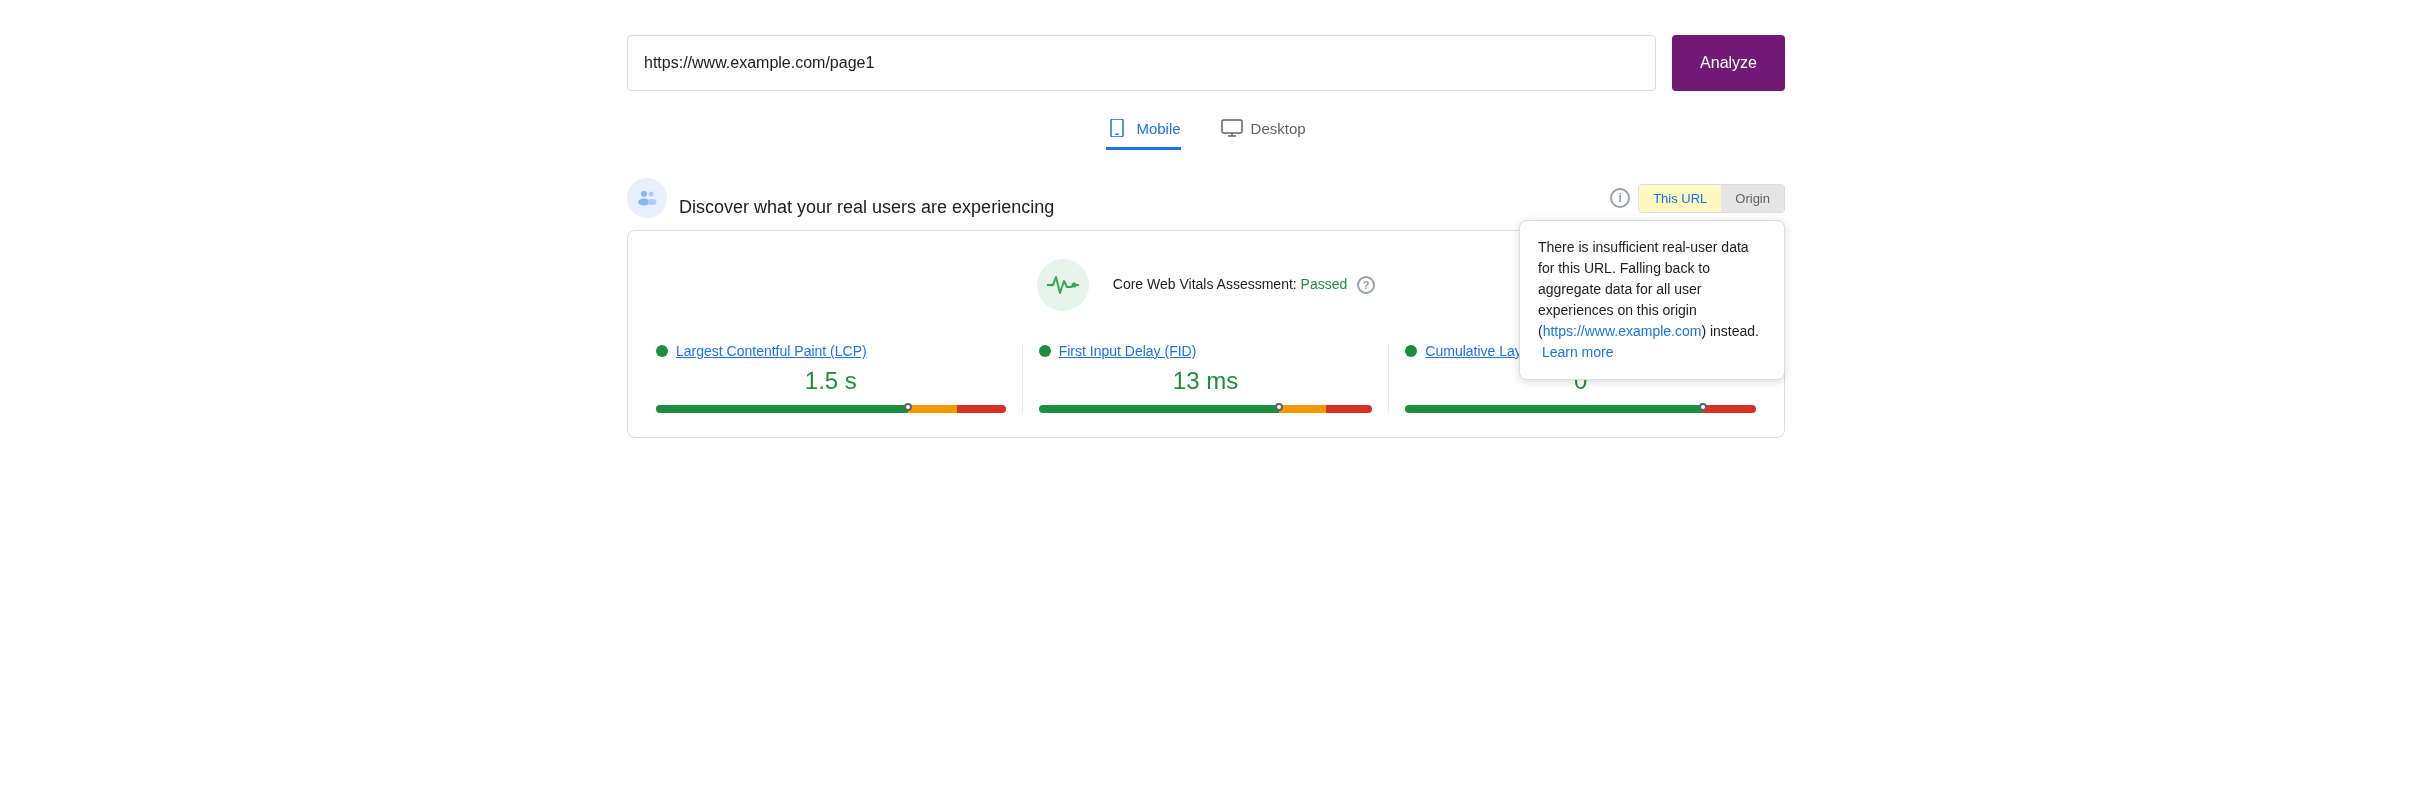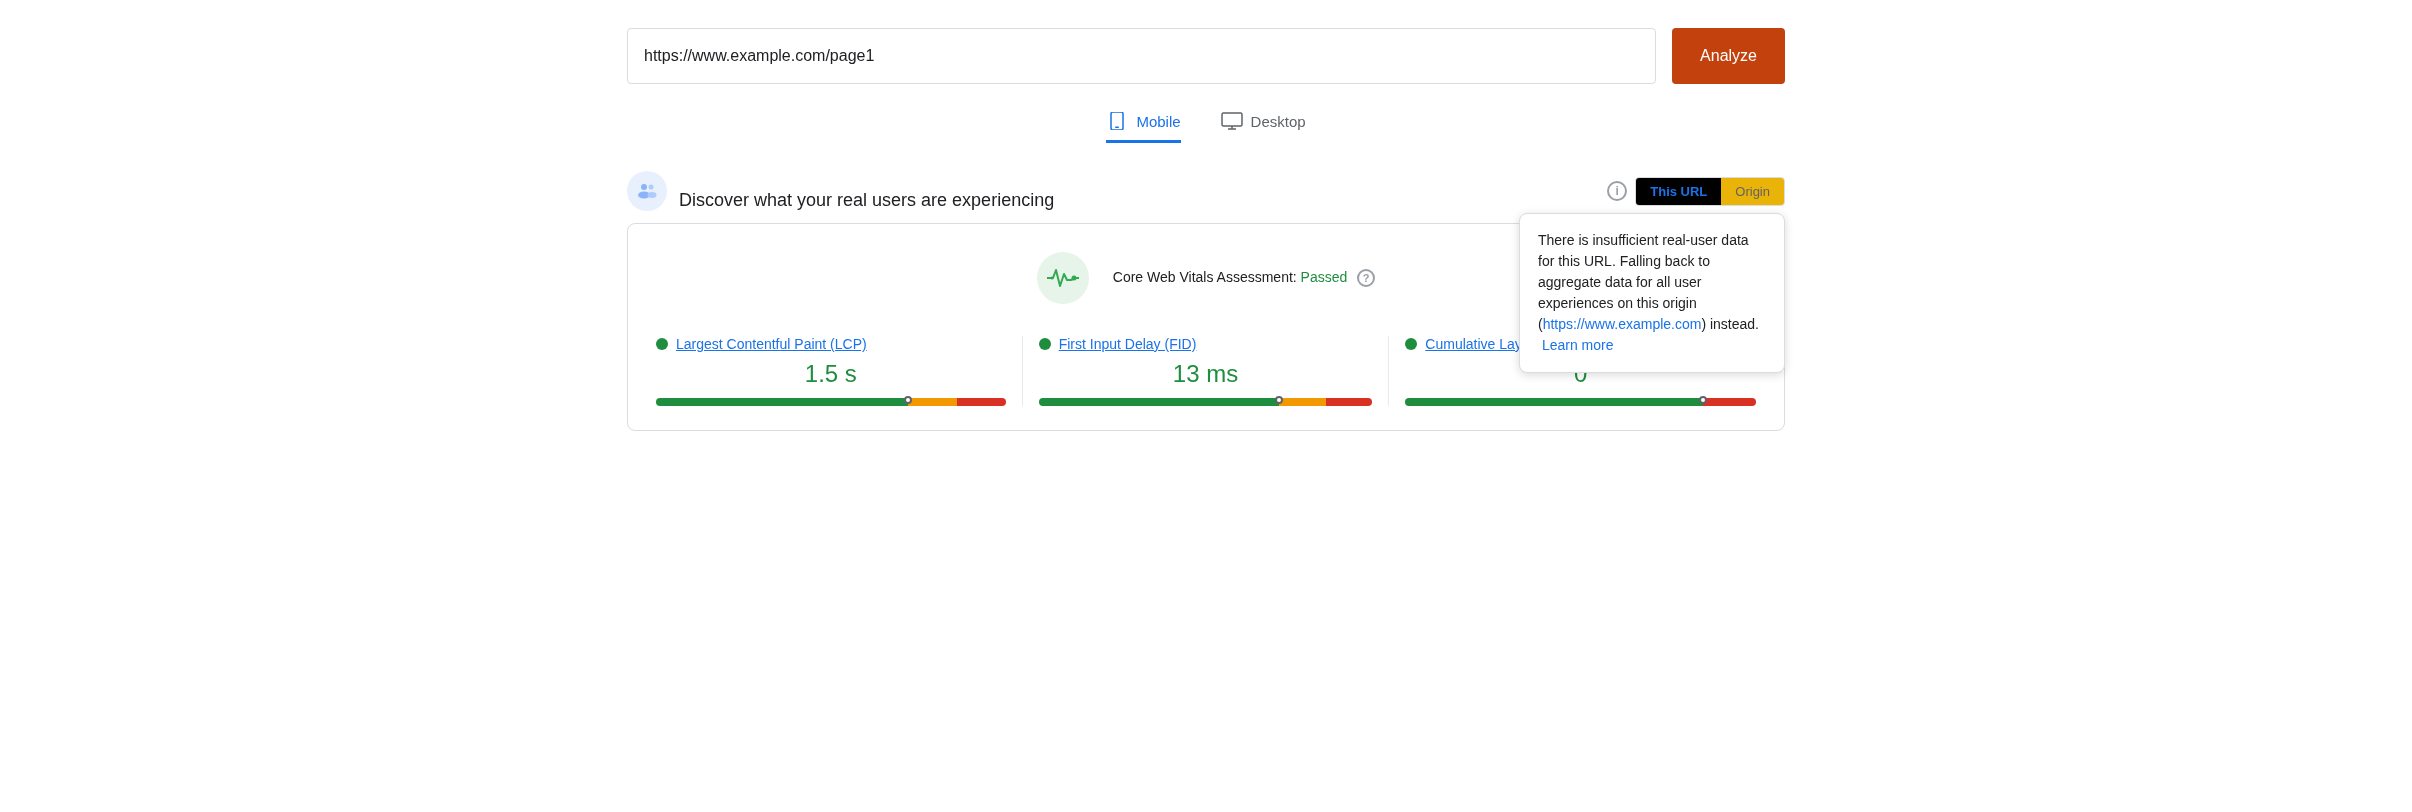--- a/index.html
+++ b/index.html
@@ -5,21 +5,21 @@
     * { box-sizing: border-box; margin: 0; padding: 0; }
     body {
       font-family: 'Google Sans', Arial, sans-serif;
       background: #fff;
       color: #202124;
       font-size: 14px;
     }
 
     .page-wrapper {
       max-width: 1206px;
-      margin: 4px auto;
+      margin: 11px auto;
       padding: 24px 24px 4px;
     }
 
     
     .url-bar-row {
       display: flex;
       align-items: center;
       gap: 16px;
       margin-bottom: 28px;
     }
@@ -29,21 +29,21 @@
       border: 1px solid #dadce0;
       border-radius: 4px;
       padding: 0 16px;
       font-size: 16px;
       color: #202124;
       outline: none;
     }
     .analyze-btn {
       height: 56px;
       padding: 0 28px;
-      background: #c2410c;
+      background: #701a75;
       color: #fff;
       font-size: 16px;
       font-weight: 500;
       border: none;
       border-radius: 4px;
       cursor: pointer;
       white-space: nowrap;
     }
 
     
@@ -123,27 +123,27 @@
       display: flex;
       border: 1px solid #dadce0;
       border-radius: 4px;
       overflow: hidden;
     }
     .toggle-btn {
       padding: 6px 14px;
       font-size: 13px;
       cursor: pointer;
       border: none;
-      background: #eab308;
+      background: #e5e5e5;
       color: #5f6368;
     }
     .toggle-btn.active {
-      background: #000000;
+      background: #fef9c3;
       color: #1a73e8;
-      font-weight: 700;
+      font-weight: 400;
     }
 
     
     .tooltip-container {
       position: absolute;
       right: 0;
       top: 36px;
       z-index: 100;
     }
     .tooltip-box {

